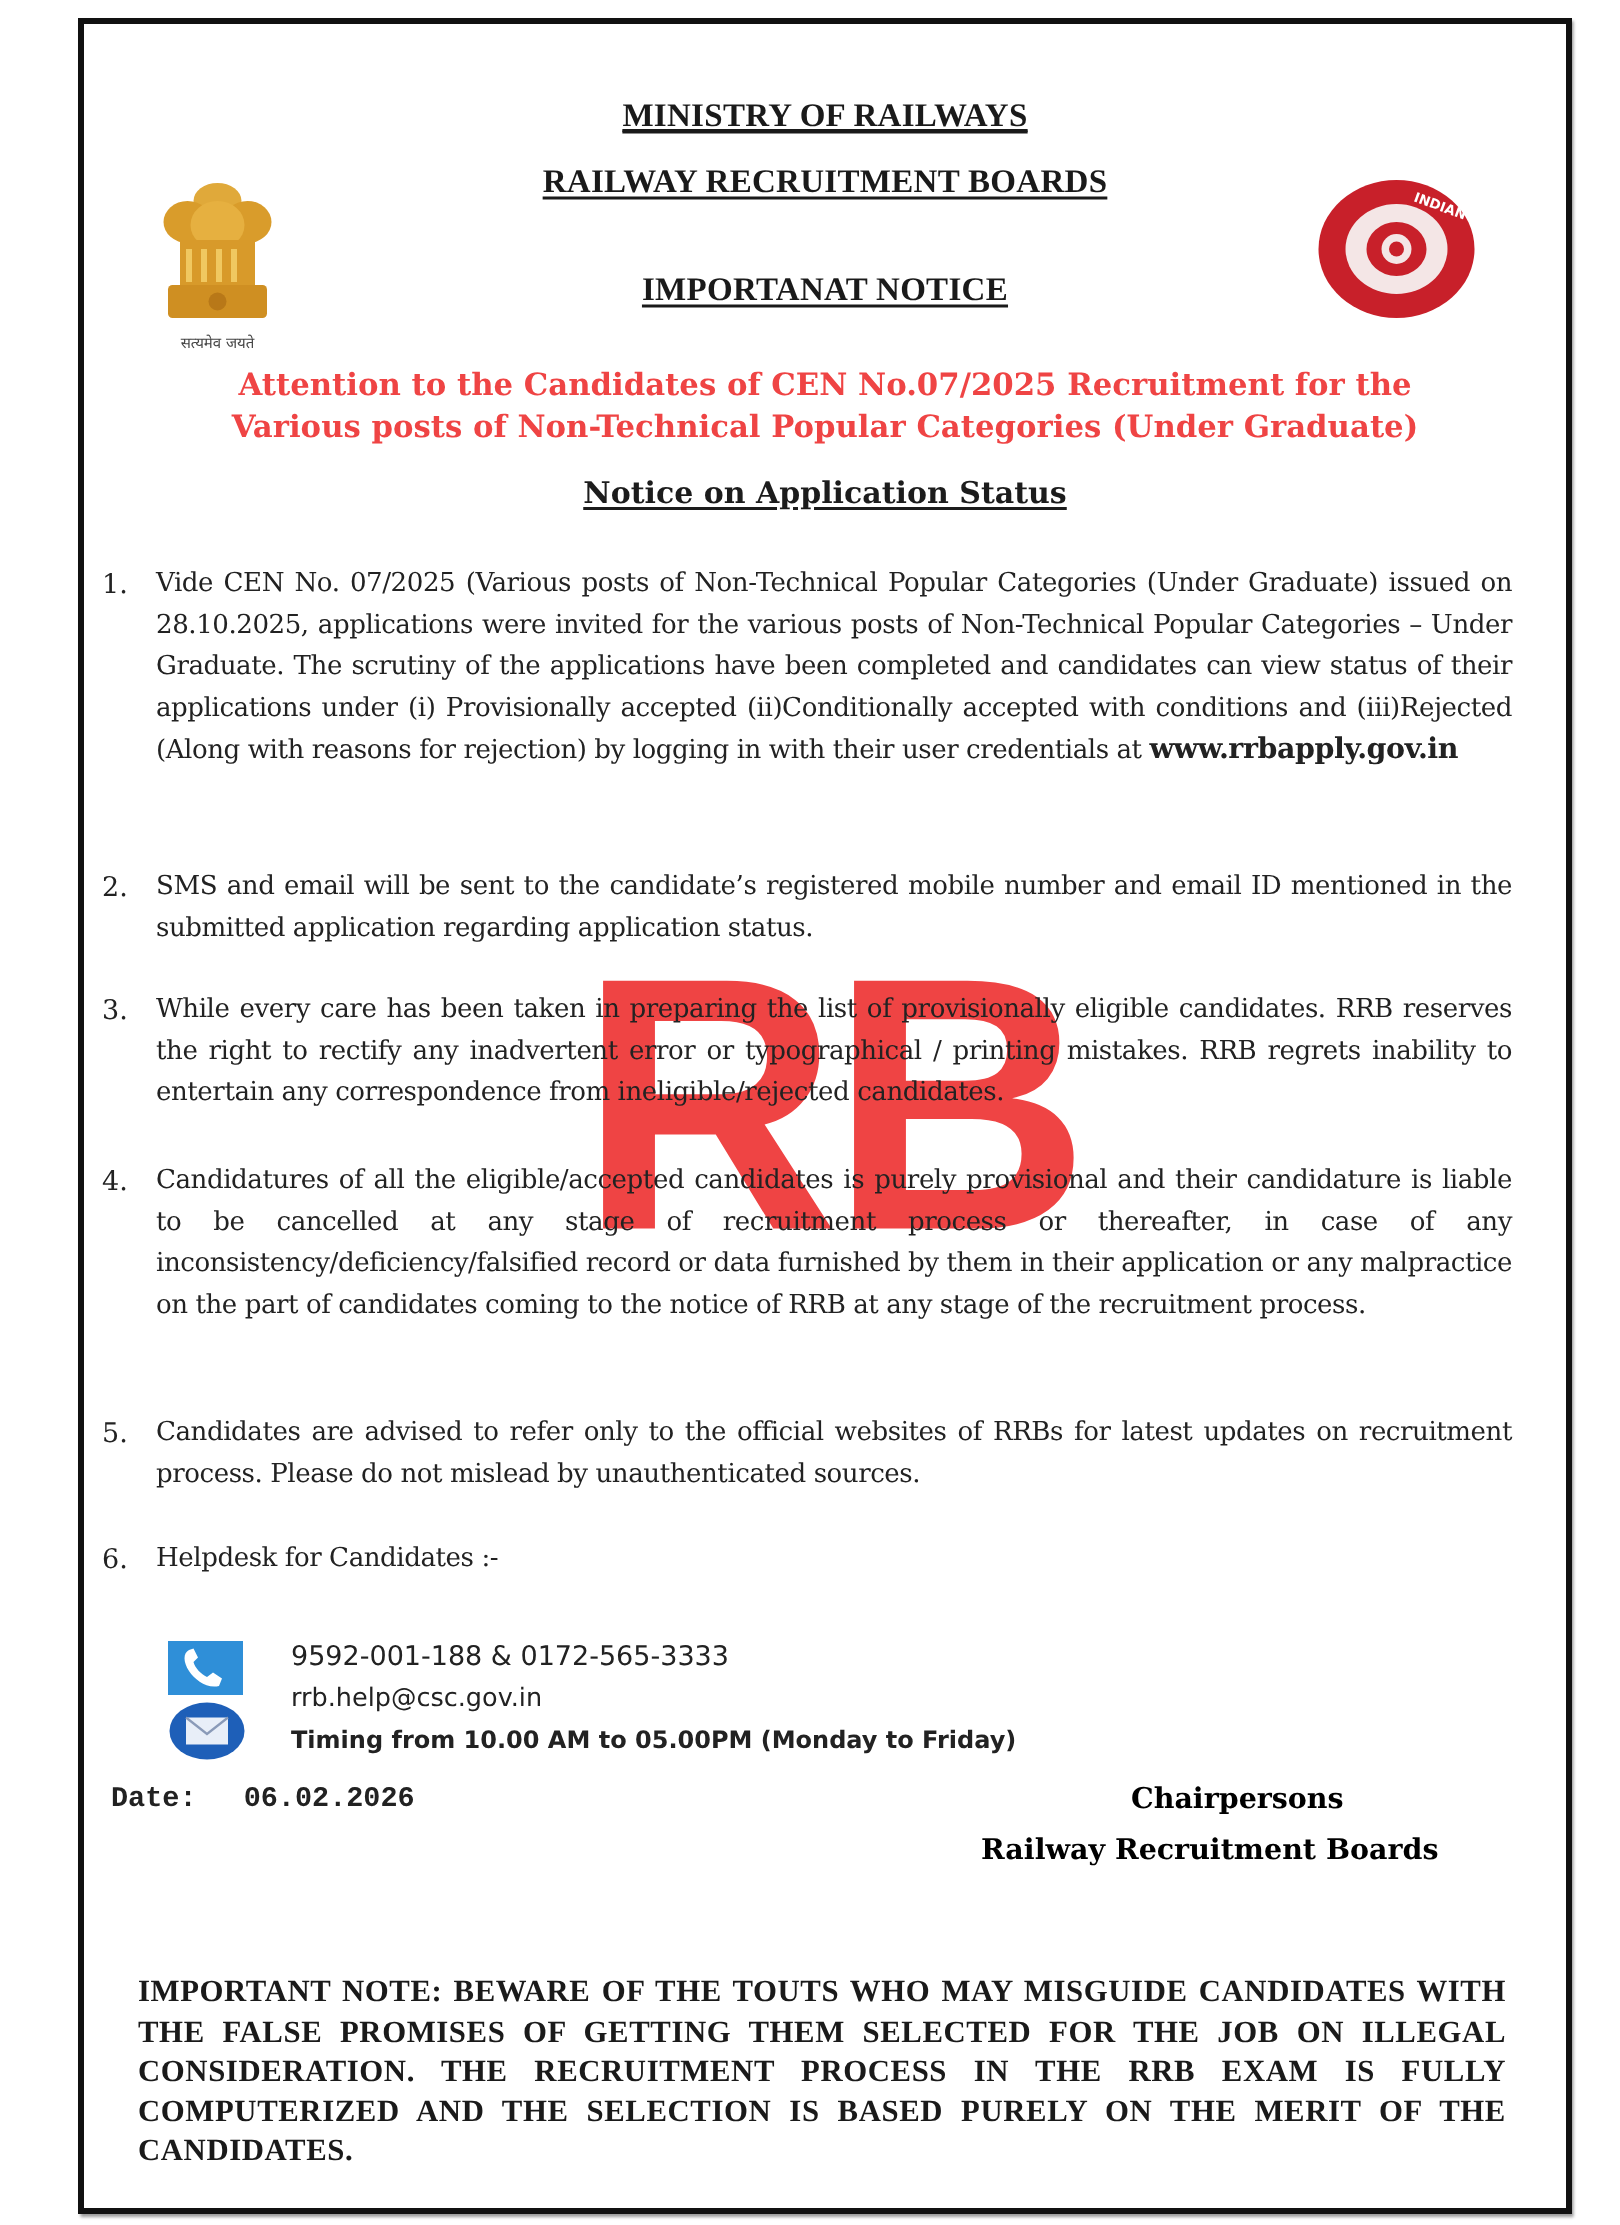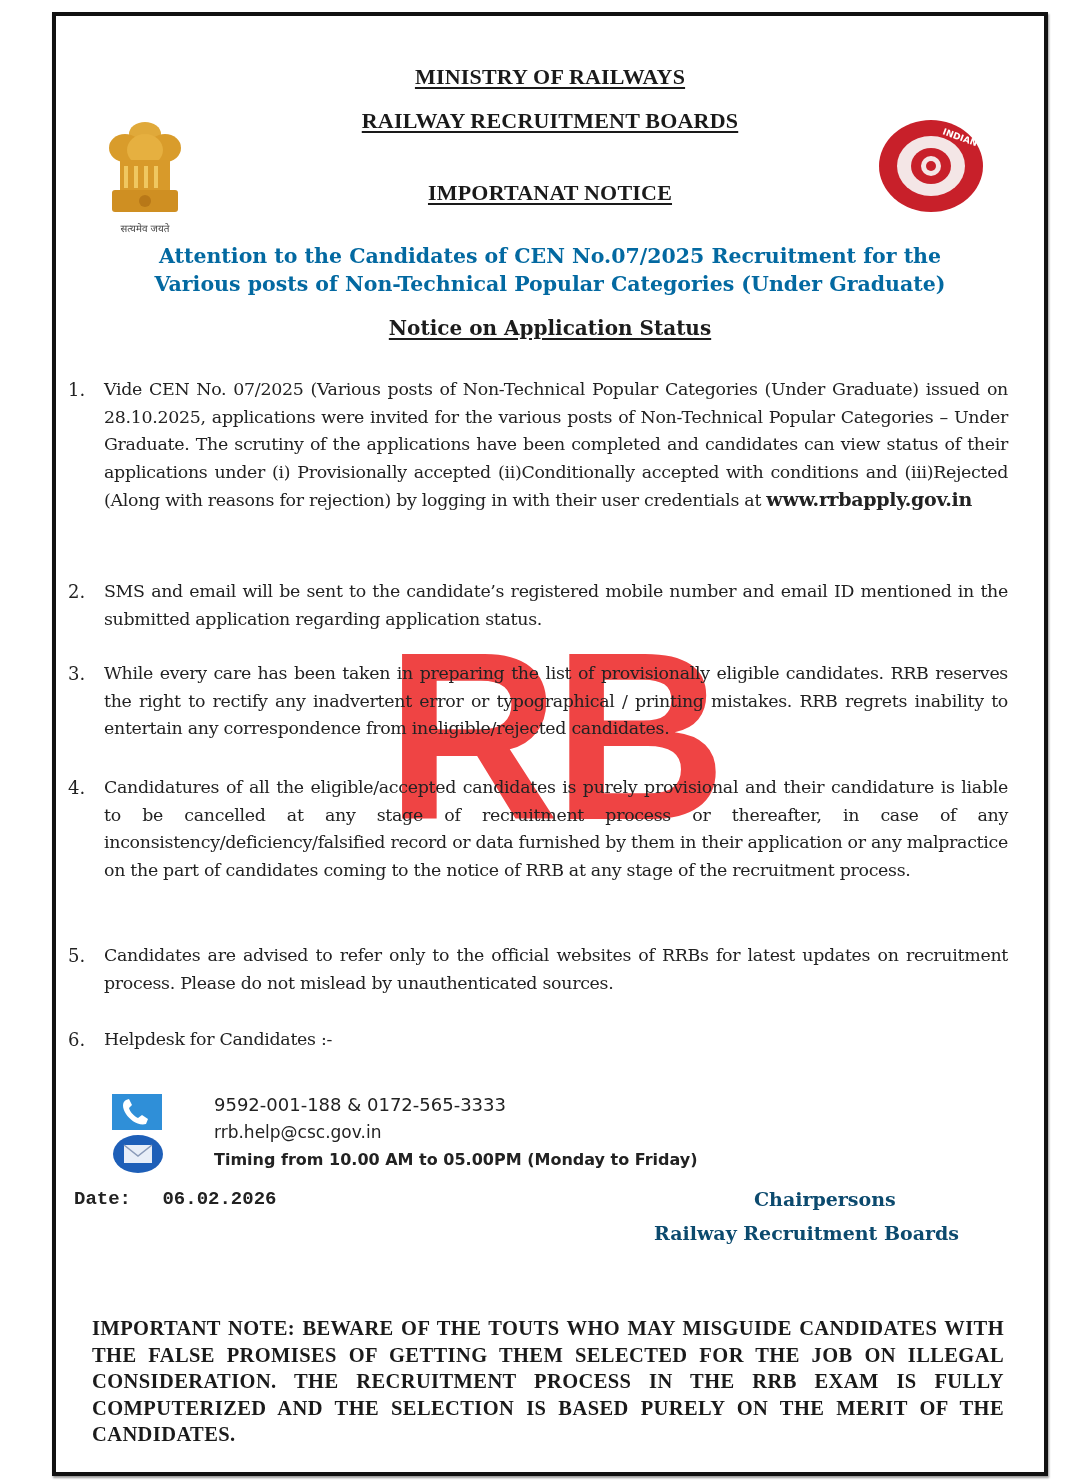--- a/index.html
+++ b/index.html
@@ -11,21 +11,21 @@
   .hdr {
     position: absolute; left: 0; width: 100%; text-align: center;
     font-family: "Liberation Serif", serif; font-weight: bold; font-size: 22px;
     color: #1a1a1a; letter-spacing: 0.2px;
   }
   .hdr span { text-decoration: underline; text-decoration-thickness: 2px; text-underline-offset: 3px; }
   .emblem { position: absolute; left: 44px; top: 94px; width: 90px; height: 130px; }
   .irlogo { position: absolute; left: 820px; top: 100px; width: 110px; height: 100px; }
   .attention {
     position: absolute; left: 30px; width: 928px; top: 226px; text-align: center;
-    font-family: "DejaVu Serif", serif; font-weight: bold; font-size: 20.5px; line-height: 28px; color: #0369a1;
+    font-family: "DejaVu Serif", serif; font-weight: bold; font-size: 20.5px; line-height: 28px; color: #ef4444;
   }
   .subhead {
     position: absolute; left: 0; width: 100%; top: 300px; text-align: center;
     font-family: "DejaVu Serif", serif; font-weight: bold; font-size: 20px; color: #1c1c1c;
   }
   .subhead span { text-decoration: underline; text-underline-offset: 3px; }
   .watermark {
     position: absolute; left: 330px; top: 600px; font-family: "Liberation Sans", sans-serif;
     font-weight: bold; font-size: 240px; color: #ef4444; letter-spacing: -6px; line-height: 1;
     z-index: 0;
@@ -38,24 +38,24 @@
     line-height: 27.5px;
   }
   .item .txt {
     flex: 1; font-family: "DejaVu Serif", serif; font-size: 17.4px; color: #222; line-height: 27.6px;
     text-align: justify; letter-spacing: -0.3px;
   }
   .item .txt b { font-weight: bold; font-size: 19px; }
   .helpdesk { position: absolute; left: 56px; top: 1064px; width: 600px; height: 100px; z-index: 1; }
   .helpdesk .phone-icon { position: absolute; left: 0; top: 14px; width: 50px; height: 36px; background: #2f8fd8; }
   .helpdesk .mail-icon { position: absolute; left: 0; top: 54px; width: 52px; height: 40px; }
-  .helpdesk .line { position: absolute; left: 82px; font-family: "DejaVu Sans", sans-serif; color: #222; margin-left: 20px; }
+  .helpdesk .line { position: absolute; left: 82px; font-family: "DejaVu Sans", sans-serif; color: #222; }
   .date-row { position: absolute; left: 18px; top: 1172px; font-family: Liberation Mono, monospace; font-weight: bold; font-size: 19px; color: #222; }
   .date-row .dv { margin-left: 20px; }
-  .sig { position: absolute; font-family: "DejaVu Serif", serif; font-weight: bold; font-size: 19px; color: #0c4a6e; }
+  .sig { position: absolute; font-family: "DejaVu Serif", serif; font-weight: bold; font-size: 19px; color: #000000; }
   .important {
     position: absolute; left: 36px; top: 1256px; width: 912px; font-family: "Liberation Serif", serif;
     font-weight: bold; font-size: 20.5px; line-height: 26.5px; color: #1a1a1a; text-align: justify;
     letter-spacing: 0.4px;
     margin-top: 43px;
   }
 </style>
 </head>
 <body>
 
@@ -82,21 +82,21 @@
     <svg width="110" height="100" viewBox="0 0 110 100">
       <ellipse cx="55" cy="50" rx="52" ry="46" fill="#c8202a"></ellipse>
       <ellipse cx="55" cy="50" rx="34" ry="30" fill="#f4e6e6"></ellipse>
       <ellipse cx="55" cy="50" rx="20" ry="18" fill="#c8202a"></ellipse>
       <circle cx="55" cy="50" r="10" fill="#f4e6e6"></circle>
       <circle cx="55" cy="50" r="5" fill="#c8202a"></circle>
       <text x="66" y="18" font-size="9" fill="#fff" font-weight="bold" font-family="DejaVu Sans, sans-serif" transform="rotate(20 66 18)">INDIAN RAILWAYS</text>
     </svg>
   </div>
 
-  <div class="hdr" style="top:48px;"><span>MINISTRY OF RAILWAYS</span></div>
+  <div class="hdr" style="top:48px;text-decoration:underline;"><span>MINISTRY OF RAILWAYS</span></div>
   <div class="hdr" style="top:92px;"><span>RAILWAY RECRUITMENT BOARDS</span></div>
   <div class="hdr" style="top:164px;"><span>IMPORTANAT NOTICE</span></div>
 
   <div class="attention">
     <div>Attention to the Candidates of CEN No.07/2025 Recruitment for the</div>
     <div>Various posts of Non-Technical Popular Categories (Under Graduate)</div>
   </div>
 
   <div class="subhead"><span>Notice on Application Status</span></div>
 

